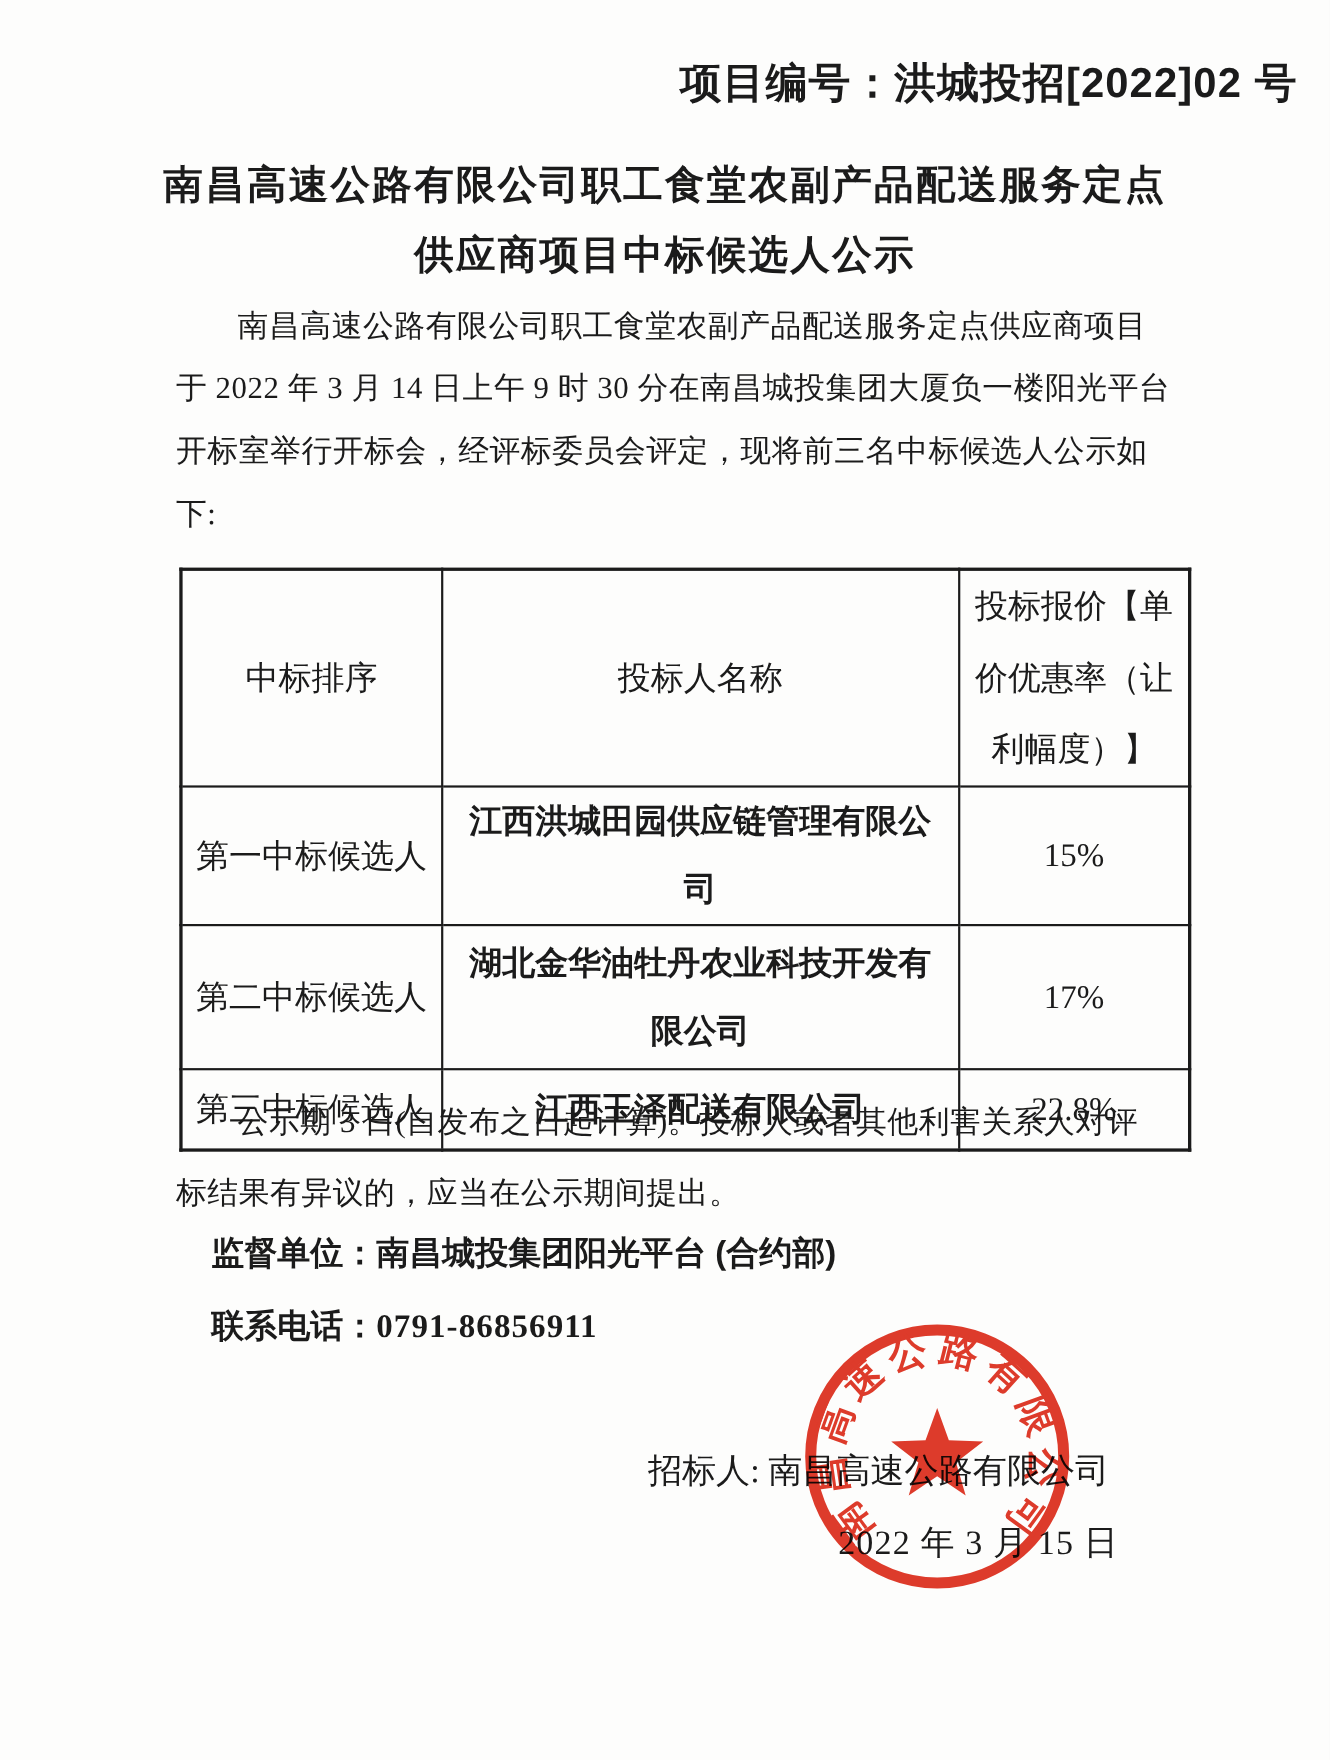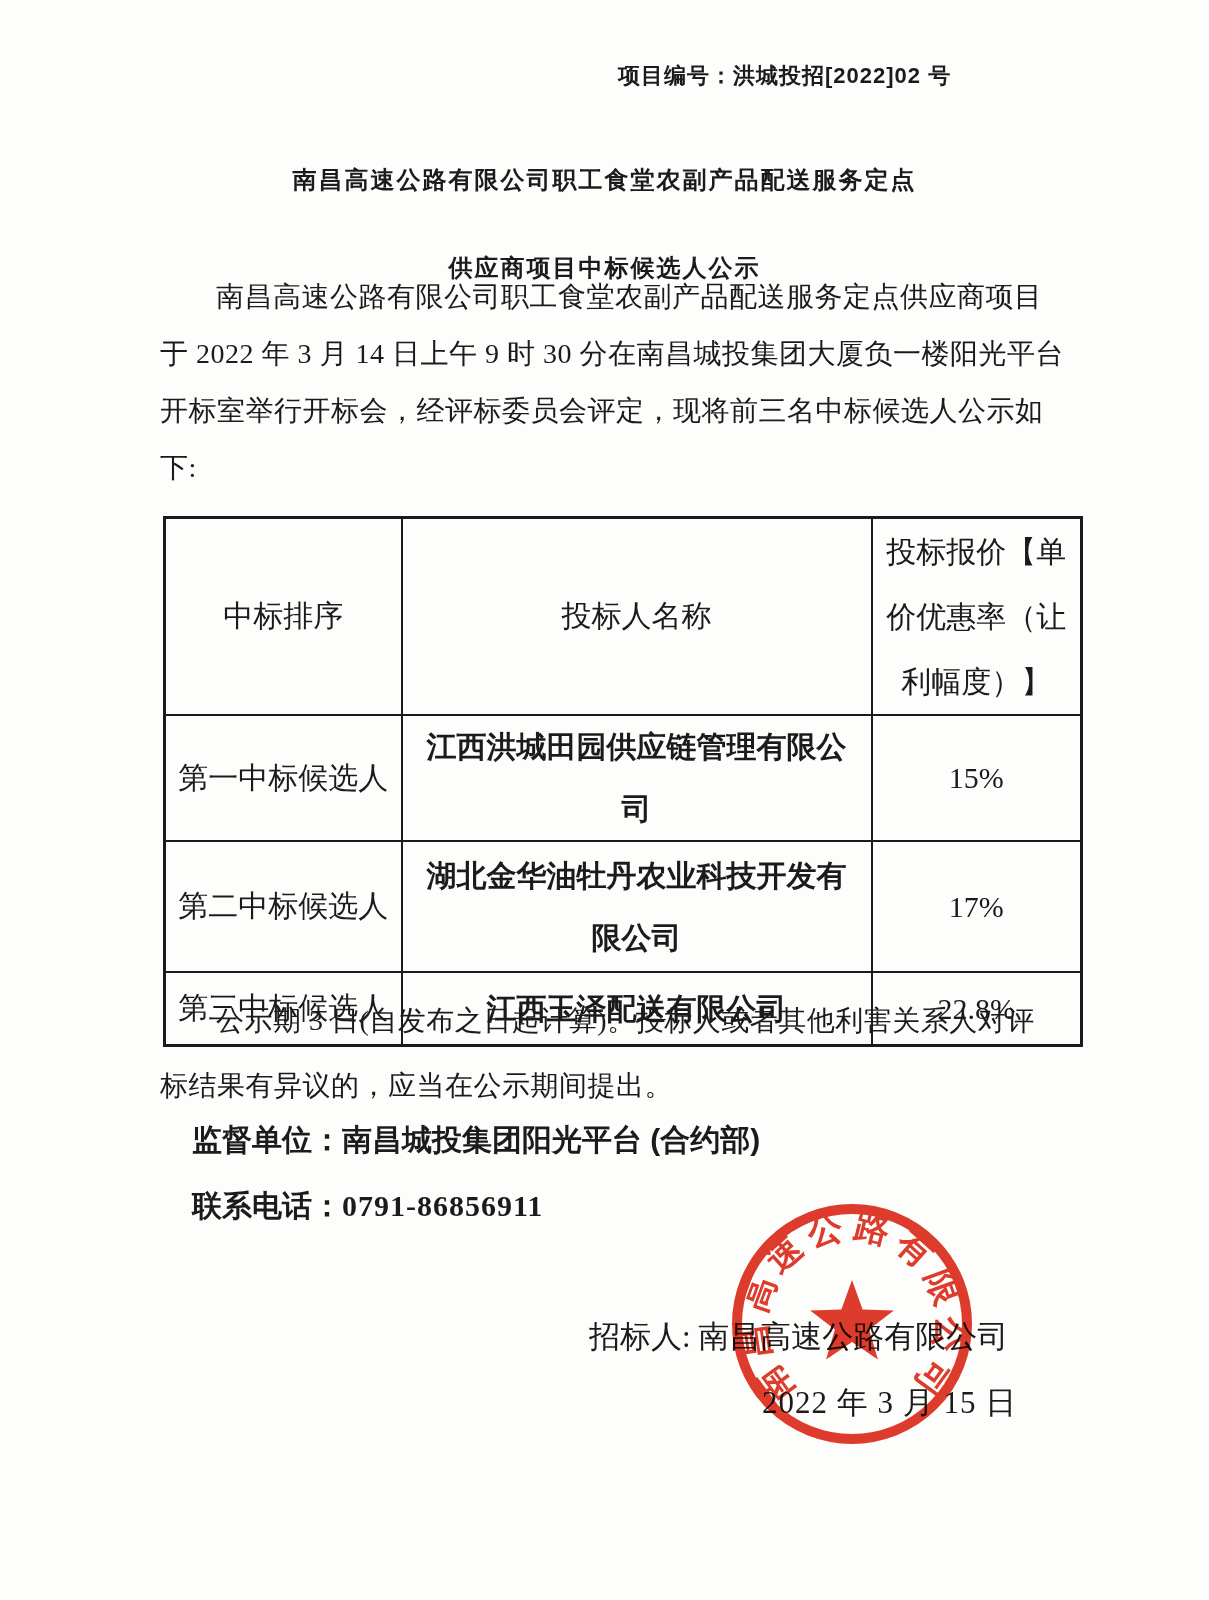--- a/index.html
+++ b/index.html
@@ -10,26 +10,26 @@
     background:#fdfdfc;
     overflow:hidden;
     font-family:"Liberation Serif","DejaVu Serif",serif;
     color:#1b1b1b;
   }
   .serif{font-family:"Liberation Serif","DejaVu Serif",serif;}
   .hei{font-family:"Liberation Sans","DejaVu Sans",sans-serif;font-weight:700;}
 
   .doc-number{
     position:absolute;top:56px;left:618px;
-    font-size:22px;line-height:40px;letter-spacing:1px;
+    font-size:38px;line-height:40px;letter-spacing:1px;
   }
   .doc-title{
     position:absolute;top:136px;left:0;width:1209px;
     text-align:center;
-    font-size:24px;line-height:88px;letter-spacing:2px;
+    font-size:36px;line-height:64px;letter-spacing:2px;
     white-space:pre-line;
   }
   .intro{
     position:absolute;top:268px;left:160px;width:910px;
     font-size:28px;line-height:57px;
     text-indent:2em;
     white-space:pre-line;
     letter-spacing:0.5px;
   }
   table.bid-table{

